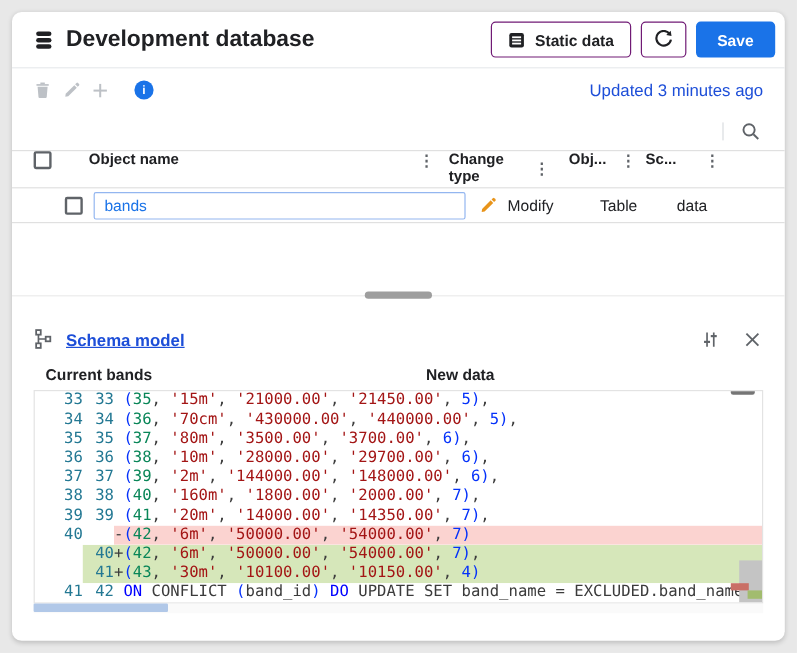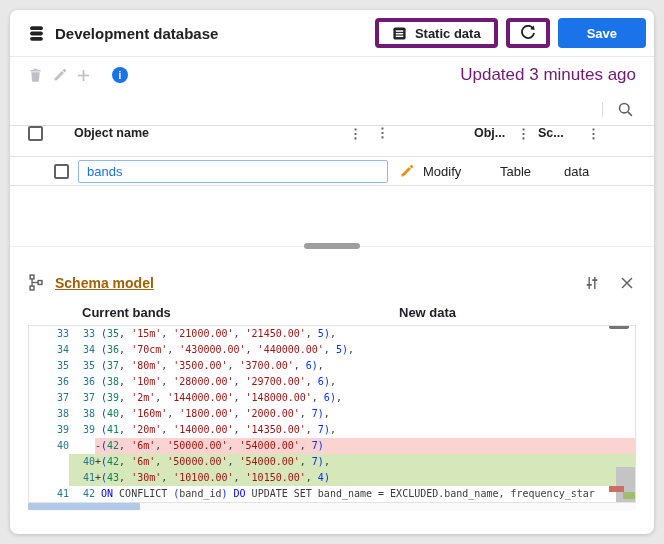--- a/index.html
+++ b/index.html
@@ -3,35 +3,35 @@
 <meta charset="utf-8">
 <style>
   * { margin:0; padding:0; box-sizing:border-box; }
   html,body { width:664px; height:544px; background:#e8e8e8; font-family:"Liberation Sans", sans-serif; overflow:hidden; }
   .card { position:absolute; left:10px; top:10px; width:644px; height:524px; background:#fff; border-radius:8px;
           box-shadow:0 1px 4px rgba(0,0,0,.18); display:flex; flex-direction:column; overflow:hidden; }
 
   
   .app-header { height:47px; flex:none; display:flex; align-items:center; padding:0 8px 0 18px; border-bottom:1px solid #e8eaed; }
   .title-wrap { display:flex; align-items:center; gap:10px; }
-  .page-title { font-size:15px; font-weight:bold; color:#202124;text-align:center; }
+  .page-title { font-size:19px; font-weight:bold; color:#202124;text-align:center; }
   .header-actions { margin-left:auto; display:flex; align-items:center; gap:8px; }
-  .btn-outline { display:flex; align-items:center; gap:8px; height:30px; padding:0 13px; border:4px solid #701a75;
+  .btn-outline { display:flex; align-items:center; gap:8px; height:30px; padding:0 13px; border:1px solid #701a75;
                  border-radius:4px; background:#fff; font-size:13px; font-weight:bold; color:#202124; cursor:pointer; }
   .btn-icon-only { padding:0 10px; }
-  .btn-primary { height:30px; padding:0 29px; border:none; border-radius:4px; background:var(--accent,#1a73e8);
+  .btn-primary { height:30px; padding:0 18px; border:none; border-radius:4px; background:var(--accent,#1a73e8);
                  color:#fff; font-size:13px; font-weight:bold; cursor:pointer; }
 
   
   .bulk-toolbar { height:36px; flex:none; display:flex; align-items:center; padding:0 18px; }
   .tool-ic { width:15px; height:15px; margin-right:9px; display:flex; align-items:center; justify-content:center; }
   .selection-count { font-size:14px; color:#202124; margin-left:10px; }
   .info-badge { width:16px; height:16px; border-radius:50%; background:var(--accent,#1a73e8); color:#fff; font-size:10px;
                 font-weight:bold; display:flex; align-items:center; justify-content:center; margin-left:12px; }
-  .updated { margin-left:auto; font-size:17px; color:#701a75; }
+  .updated { margin-left:auto; font-size:14px; color:#1d4ed8; }
 
   
   .search-row { height:33px; flex:none; display:flex; align-items:center; justify-content:flex-end; padding-right:20px;
                 border-bottom:1px solid #e0e0e0; }
   .search-divider { width:1px; height:15px; background:#dadce0; margin-right:14px; }
 
   
   .thead { height:31px; flex:none; display:flex; align-items:flex-start; border-bottom:1px solid #e0e0e0; font-size:12.5px;
            font-weight:bold; color:#202124; }
   .trow { height:29px; flex:none; display:flex; align-items:center; border-bottom:1px solid #e0e0e0; font-size:13px; color:#202124;justify-content:center; }
@@ -47,29 +47,29 @@
   .change-val { display:flex; align-items:center; gap:9px; }
 
   
   .spacer { flex:none; height:61px; position:relative; border-bottom:1px solid #ececec; }
   .drag-handle { position:absolute; left:50%; bottom:-3px; transform:translateX(-50%); width:56px; height:6px;
                  border-radius:3px; background:#9e9e9e; cursor:row-resize; z-index:3; }
 
   
   .schema-header { height:52px; flex:none; display:flex; align-items:flex-end; padding:0 20px 8px 18px; }
   .schema-left { display:flex; align-items:center; gap:10px; }
-  .schema-link { font-size:14px; font-weight:bold; color:#a16207; text-decoration:underline; cursor:pointer; }
+  .schema-link { font-size:14px; font-weight:bold; color:#1d4ed8; text-decoration:underline; cursor:pointer; }
   .schema-actions { margin-left:auto; display:flex; align-items:center; gap:20px; }
 
   .diff-labels { height:26px; flex:none; display:flex; align-items:center; padding-left:28px; font-size:13px; font-weight:bold; color:#202124; }
-  .label-left { width:317px; flex:none;margin-left:44px; }
+  .label-left { width:317px; flex:none; }
 
   
   .code-box { flex:none; height:178px; margin:0 18px; border:1px solid #e3e3e3; background:#fff; position:relative;
-              overflow:hidden; font-family:"DejaVu Sans Mono","Liberation Mono",monospace; font-size:10px; }
+              overflow:hidden; font-family:"DejaVu Sans Mono","Liberation Mono",monospace; font-size:13px; }
   .code-row { display:flex; height:16px; line-height:16px; white-space:pre; overflow:hidden; }
   .ln { flex:none; text-align:right; color:var(--ln,#237893); }
   .ln-old { width:40px; }
   .ln-new { width:26px; }
   .sign { flex:none; width:8px; color:#3b3b3b; }
   .code { flex:1; overflow:hidden; color:#3b3b3b; }
   .code-row.removed .code { background:var(--removed-bg,#fbd3d0); }
   .code-row.added .code, .code-row.added .ln-new { background:var(--added-bg,#d6e7ba); }
   .tk-b { color:var(--br,#0431fa); }
   .tk-n { color:var(--num,#098658); }
@@ -163,20 +163,21 @@
 
   <div class="thead">
     <div class="col-check">
         <span class="checkbox"></span>
       </div>
     <div class="col-name">
       <span style="padding-left:22px;">Object name</span>
       <span class="kebab">⋮</span>
     </div>
     <div class="col-change">
+      <span>Change type</span>
       <span class="kebab">⋮</span>
     </div>
     <div class="col-obj">
       <span>Obj...</span>
       <span class="kebab">⋮</span>
     </div>
     <div class="col-sc">
       <span>Sc...</span>
       <span class="kebab">⋮</span>
     </div>

